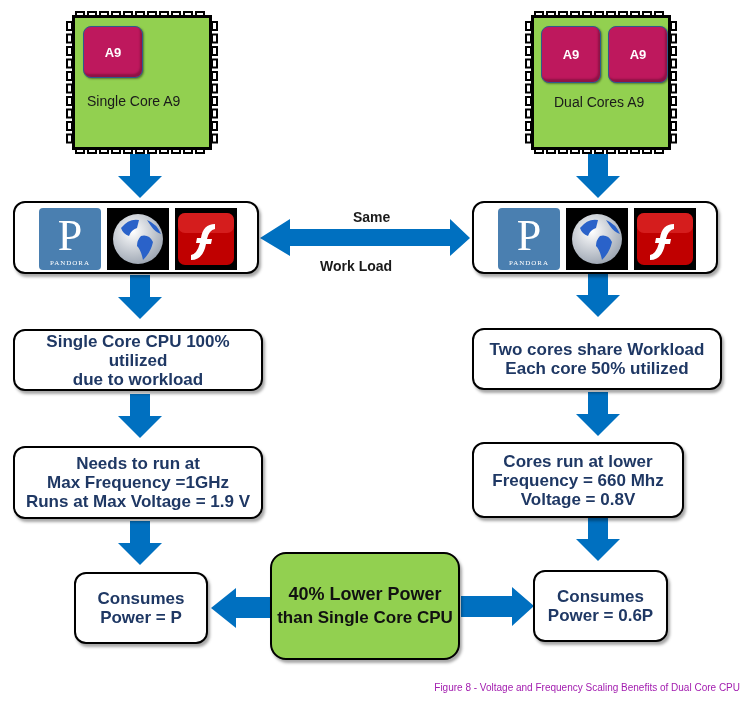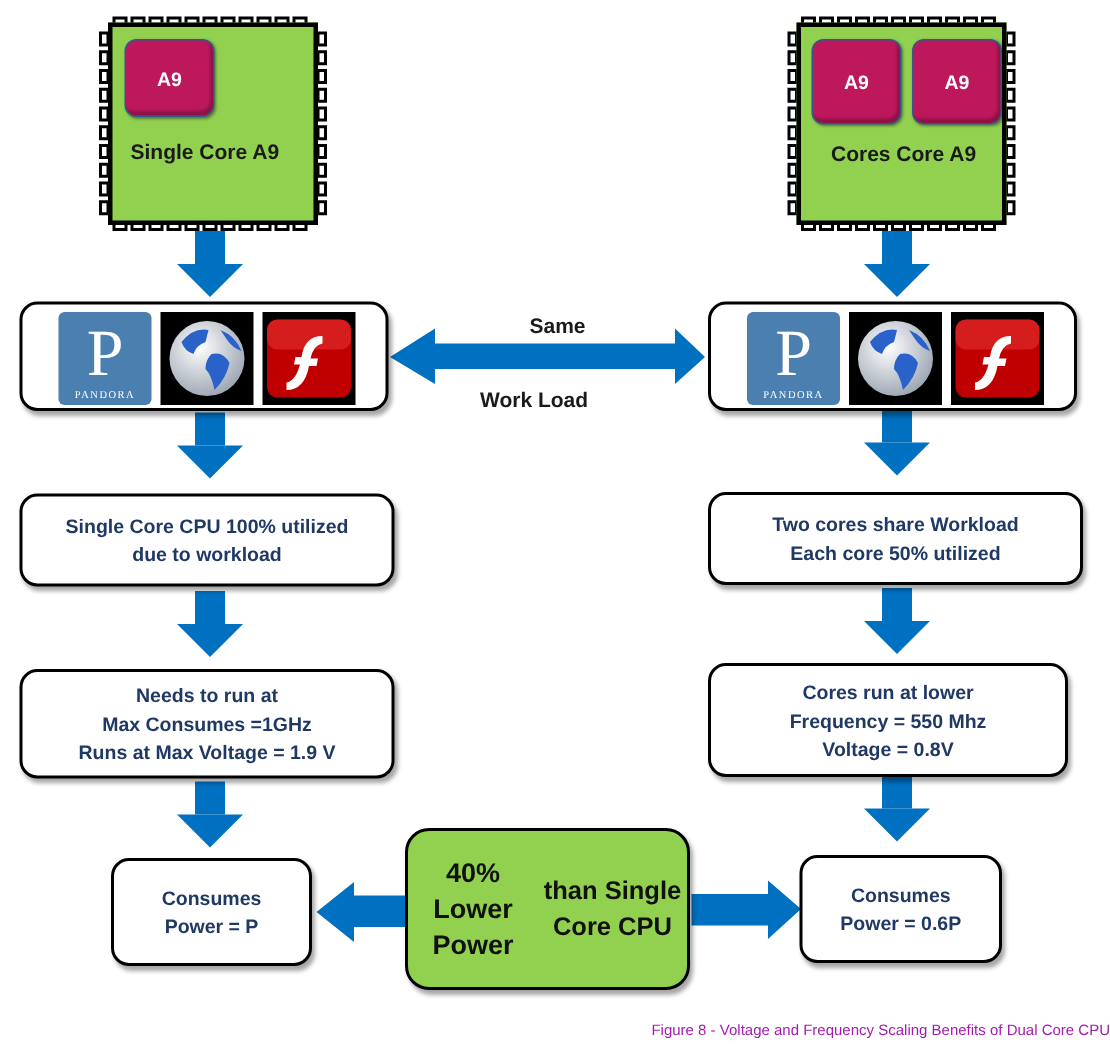--- a/index.html
+++ b/index.html
@@ -4,29 +4,29 @@
 <style>
   html, body { margin:0; padding:0; background:#ffffff; }
   body { width:740px; height:707px; position:relative; overflow:hidden;
          font-family:"Liberation Sans", sans-serif; }
   .abs { position:absolute; }
   
   .chip { position:absolute; background:#92d050; border:3px solid #000; box-sizing:border-box; }
   .core { position:absolute; background:#be185d; border:1px solid #2e5a8c; border-radius:8px;
           color:#fff; font-weight:bold; font-size:13px; display:flex; align-items:center; justify-content:center;
           box-shadow: inset -2px -3px 2px rgba(0,0,0,0.25), 1px 1px 2px rgba(0,0,0,0.4); }
-  .chip-label { position:absolute; font-weight:bold; font-size:14px; color:#1a1a1a; }
+  .chip-label { position:absolute; font-weight:normal; font-size:14px; color:#1a1a1a; }
   
   .box { position:absolute; background:#fff; border:2px solid #000; border-radius:12px; box-sizing:border-box;
          box-shadow: 2px 3px 3px rgba(0,0,0,0.35);
          display:flex; flex-direction:column; align-items:center; justify-content:center;
-         color:#1f3864; font-weight:bold; font-size:13px; line-height:19px; text-align:center; }
+         color:#1f3864; font-weight:bold; font-size:17px; line-height:19px; text-align:center; }
   .greenbox { position:absolute; background:#92d050; border:2px solid #000; border-radius:16px; box-sizing:border-box;
          box-shadow: 2px 3px 3px rgba(0,0,0,0.35);
-         display:flex; flex-direction:row; align-items:center; justify-content:center;
+         display:flex; flex-direction:column; align-items:center; justify-content:center;
          color:#111; font-weight:bold; font-size:17px; line-height:24px; text-align:center; }
   .greenbox .big { font-size:18px; }
   .apps { position:absolute; background:#fff; border:2px solid #000; border-radius:12px; box-sizing:border-box;
           box-shadow: 2px 3px 3px rgba(0,0,0,0.35); }
   .app-icon { position:absolute; width:62px; height:62px; top:5px; }
   .label-text { position:absolute; font-weight:bold; font-size:14px; color:#1a1a1a; }
   .caption { position:absolute; left:0; width:740px; top:682px; text-align:right; font-size:10px; color:#a21caf; }
   svg { overflow:visible; }
 </style>
 </head>
@@ -125,21 +125,21 @@
       <rect x="146" y="99.5" width="5" height="8"></rect>
       <rect x="1" y="112" width="5" height="8"></rect>
       <rect x="146" y="112" width="5" height="8"></rect>
       <rect x="1" y="124.5" width="5" height="8"></rect>
       <rect x="146" y="124.5" width="5" height="8"></rect>
     </g>
 </svg>
 <div class="chip" style="left:531px;top:15px;width:140px;height:135px;">
   <div class="core" style="left:7px;top:8px;width:58px;height:55px;">A9</div>
   <div class="core" style="left:74px;top:8px;width:58px;height:55px;">A9</div>
-  <div class="chip-label" style="left:20px;top:76px;">Cores Core A9</div>
+  <div class="chip-label" style="left:20px;top:76px;">Dual Cores A9</div>
 </div>
 
 <svg class="abs" style="left:0;top:0;" width="740" height="707">
   <defs>
     <g id="darrow">
       <rect x="-10" y="0" width="20" height="22" fill="#0070c0"></rect>
       <polygon points="-22,22 22,22 0,44" fill="#0070c0"></polygon>
     </g>
   </defs>
 
@@ -206,35 +206,35 @@
 
 <div class="label-text" style="left:333px;top:209px;margin-left:20px;">Same</div>
 <div class="label-text" style="left:320px;top:258px;">Work Load</div>
 
 <div class="box" style="left:13px;top:329px;width:250px;height:62px;">
   <div>Single Core CPU 100% utilized</div>
   <div>due to workload</div>
 </div>
 <div class="box" style="left:13px;top:446px;width:250px;height:73px;">
   <div>Needs to run at</div>
-  <div>Max Consumes =1GHz</div>
+  <div>Max Frequency =1GHz</div>
   <div>Runs at Max Voltage = 1.9 V</div>
 </div>
 <div class="box" style="left:74px;top:572px;width:134px;height:72px;">
   <div>Consumes</div>
   <div>Power = P</div>
 </div>
 
 <div class="box" style="left:472px;top:328px;width:250px;height:62px;">
   <div>Two cores share Workload</div>
   <div>Each core 50% utilized</div>
 </div>
-<div class="box" style="left:472px;top:442px;width:240px;height:76px;">
+<div class="box" style="left:472px;top:442px;width:212px;height:76px;">
   <div>Cores  run at lower</div>
-  <div>Frequency = 550 Mhz</div>
+  <div>Frequency = 660 Mhz</div>
   <div>Voltage = 0.8V</div>
 </div>
 <div class="box" style="left:533px;top:570px;width:135px;height:72px;">
   <div>Consumes</div>
   <div>Power = 0.6P</div>
 </div>
 
 <div class="greenbox" style="left:270px;top:552px;width:190px;height:108px;">
   <div class="big">40% Lower Power</div>
   <div>than Single Core CPU</div>

